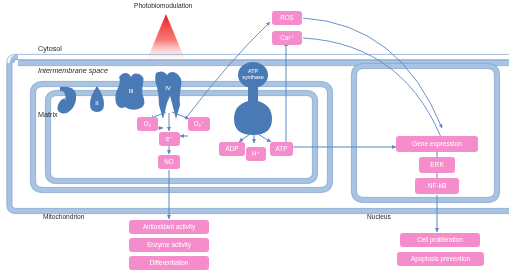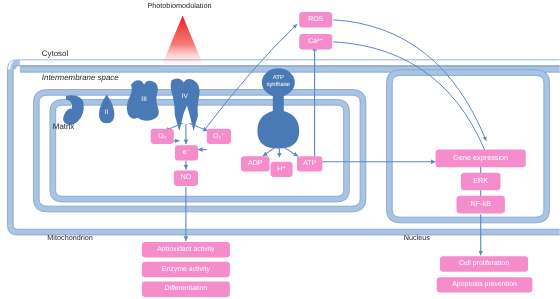--- a/index.html
+++ b/index.html
@@ -4,21 +4,21 @@
 <style>
   html,body{margin:0;padding:0;background:#ffffff;}
   body{width:509px;height:272px;overflow:hidden;
        font-family:"Liberation Sans","DejaVu Sans",sans-serif;}
   #stage{position:relative;width:509px;height:272px;background:#fff;}
   #svgroot{position:absolute;left:0;top:0;width:509px;height:272px;}
 
   .anno{position:absolute;color:#231f20;white-space:nowrap;text-align:right;}
   .lbl-cytosol{left:38px;top:44px;font-size:7.2px;}
   .lbl-ims{left:38px;top:66px;font-size:7.2px;font-style:italic;}
-  .lbl-matrix{left:48px;top:110px;font-size:7.2px;}
+  .lbl-matrix{left:38px;top:110px;font-size:7.2px;}
   .lbl-mito{left:43px;top:213px;font-size:6.6px;}
   .lbl-nuc{left:367px;top:213px;font-size:6.6px;}
   .lbl-pbm{left:134px;top:2px;font-size:6.6px;}
 
   .pbox{position:absolute;background:#f58ccb;border-radius:3px;
         color:#ffffff;display:flex;align-items:center;justify-content:center;
         text-align:center;line-height:1;box-sizing:border-box;}
   .cplx{position:absolute;color:#ffffff;display:flex;
         align-items:center;justify-content:center;font-size:6px;}
   .atpsyn-t{position:absolute;color:#fff;font-size:5.4px;text-align:center;

